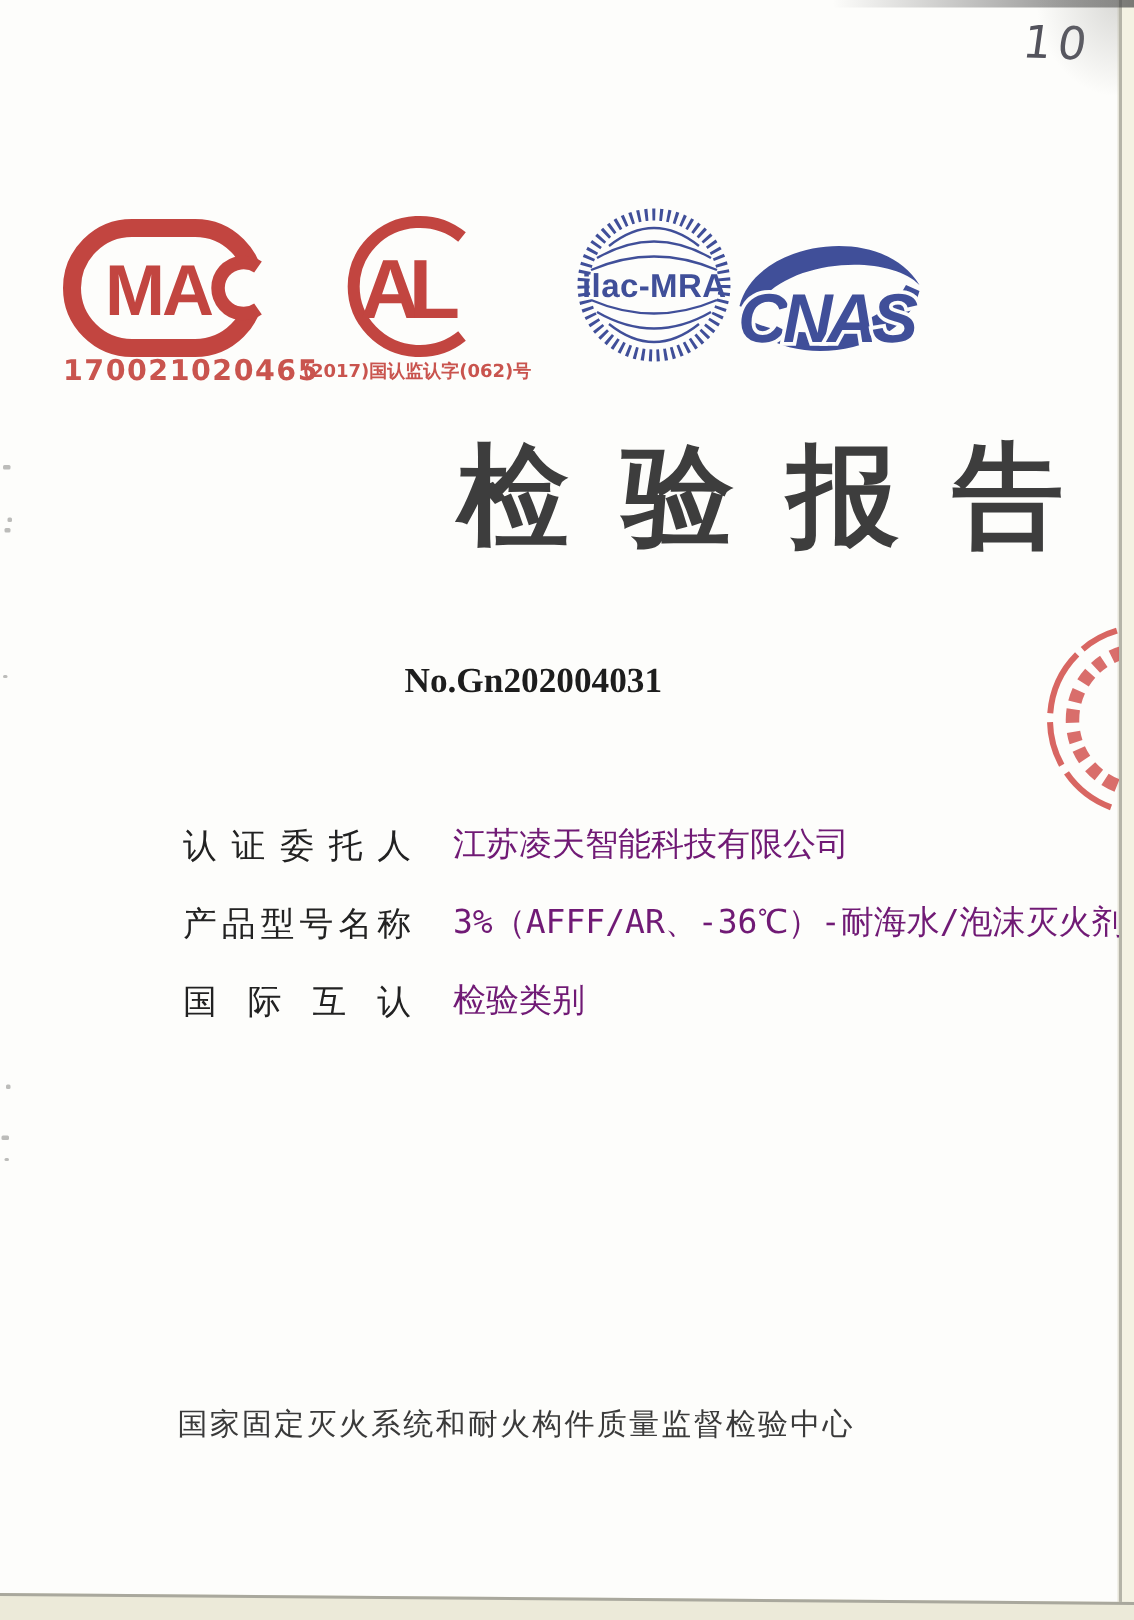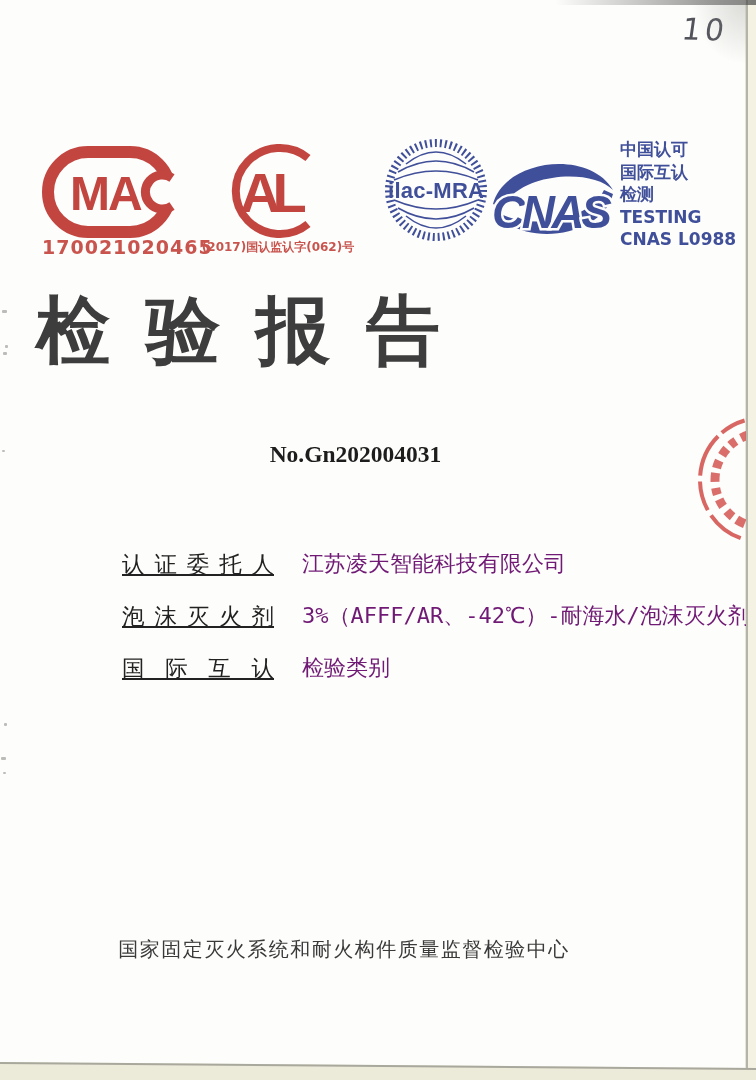--- a/index.html
+++ b/index.html
@@ -43,37 +43,37 @@
     color:#c9544e;font-size:12px;font-weight:bold;
   }
   .cnas-caption{
     position:absolute;left:620px;top:138px;width:130px;
     color:#404f99;font-size:17px;font-weight:bold;line-height:22.5px;
   }
   .cnas-caption div{white-space:nowrap;}
 
   .title{
     position:absolute;left:0;top:282px;width:745px;
-    text-align:left;color:#3d3d3d;
+    text-align:right;color:#3d3d3d;
     font-size:74px;font-weight:bold;
     letter-spacing:36px;padding-left:36px;box-sizing:border-box;
     font-family:"DejaVu Sans",sans-serif;
   }
   .report-no{
     position:absolute;left:0;top:441px;width:711px;text-align:center;
     color:#1d1d1d;font-size:23.5px;font-weight:bold;
     font-family:"Liberation Serif","DejaVu Serif",serif;
   }
 
   .fields{position:absolute;left:122px;top:549px;width:600px;}
   .field-row{display:flex;align-items:flex-start;line-height:30px;margin-bottom:22px;}
   .field-label{
     width:152px;flex:0 0 152px;margin-right:28px;
     font-size:22.5px;color:#222;font-weight:500;
-    text-align:justify;text-align-last:justify;text-decoration:underline;
+    text-align:justify;text-align-last:justify;
   }
   .field-value{
     font-size:22px;color:#701a75;white-space:nowrap;
     font-family:"DejaVu Sans Mono","Liberation Mono",monospace;
   }
 
   .footer-org{
     position:absolute;left:0;top:936px;width:688px;text-align:center;
     font-size:20px;color:#3a3a3a;letter-spacing:1.5px;
   }
@@ -117,40 +117,33 @@
     </g>
     <text x="4" y="72" font-size="22" font-weight="bold" fill="#404f99" font-family="Liberation Sans, sans-serif" textLength="96">ilac-MRA</text>
   </svg>
 
   <svg class="logo" style="left:490px;top:146px;" width="126" height="106" viewBox="0 0 126 106">
     <path d="M 3 58 C 14 14, 98 2, 123 44 C 102 22, 30 26, 12 62 Z" fill="#404f99"></path>
     <path d="M 123 48 C 112 92, 28 104, 3 62 C 24 84, 96 80, 114 44 Z" fill="#404f99"></path>
     <text x="2" y="82" font-size="46" font-weight="bold" font-style="italic" fill="#404f99" font-family="Liberation Sans, sans-serif" textLength="120" stroke="#fdfdfb" stroke-width="5" paint-order="stroke">CNAS</text>
   </svg>
 
-  <div class="cnas-caption">
-    <div>中国认可</div>
-    <div>国际互认</div>
-    <div>检测</div>
-    <div>TESTING</div>
-    <div>CNAS L0988</div>
-  </div>
 
   <div class="title">检验报告</div>
 
   <div class="report-no">No.Gn202004031</div>
 
   <div class="fields">
     <div class="field-row">
       <span class="field-label">认证委托人</span>
       <span class="field-value">江苏凌天智能科技有限公司</span>
     </div>
     <div class="field-row">
-      <span class="field-label">泡沫灭火剂</span>
-      <span class="field-value">3%（AFFF/AR、-42℃）-耐海水/泡沫灭火剂</span>
+      <span class="field-label">产品型号名称</span>
+      <span class="field-value">3%（AFFF/AR、-36℃）-耐海水/泡沫灭火剂</span>
     </div>
     <div class="field-row">
       <span class="field-label">国际互认</span>
       <span class="field-value">检验类别</span>
     </div>
   </div>
 
   <div class="footer-org">国家固定灭火系统和耐火构件质量监督检验中心</div>
 
   <div class="handwritten">10</div>

